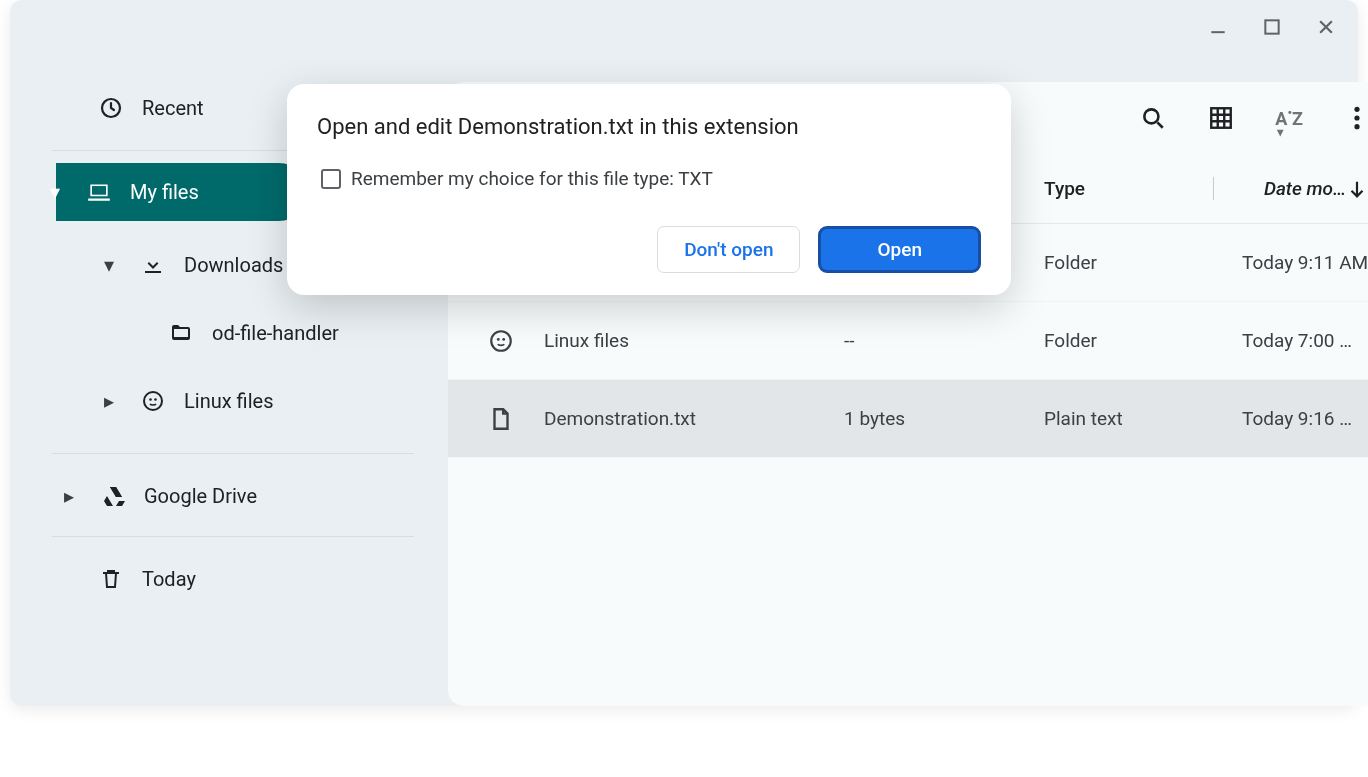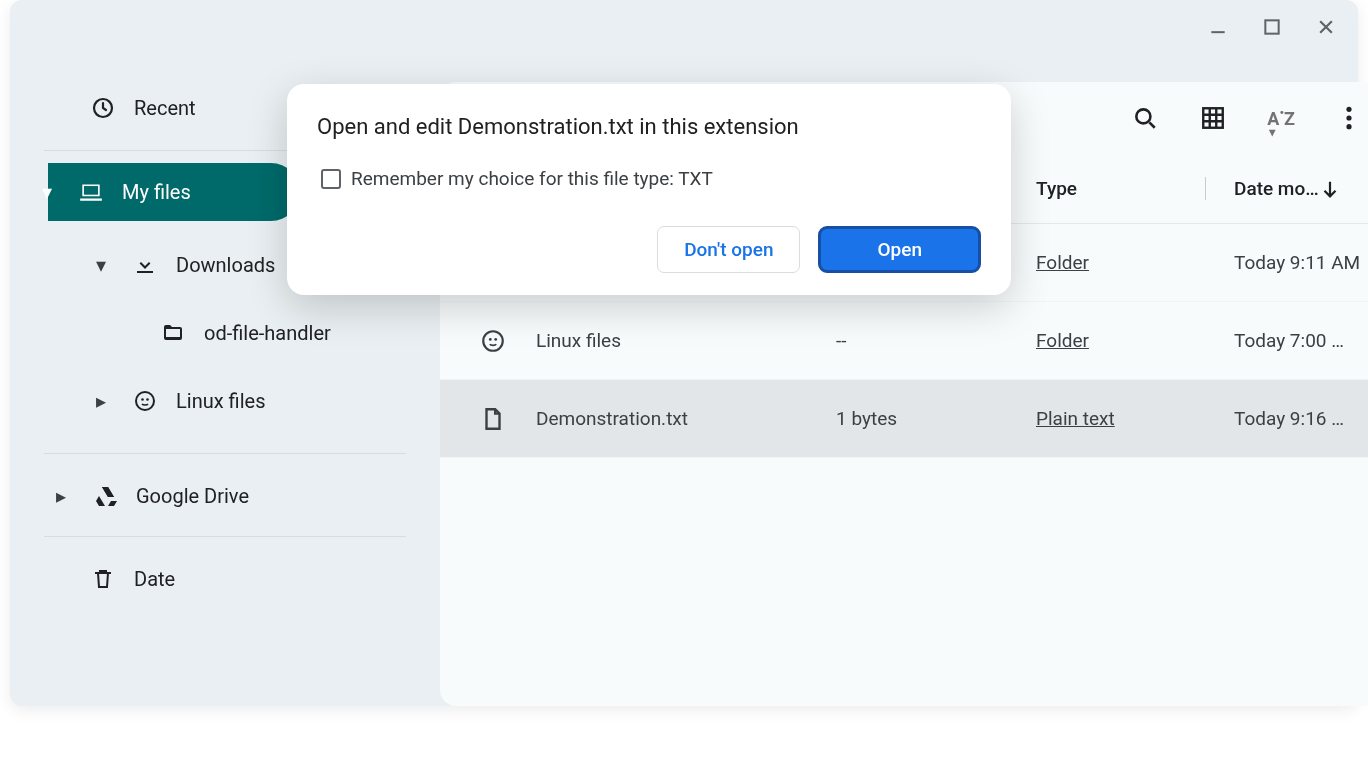--- a/index.html
+++ b/index.html
@@ -25,20 +25,21 @@
     height: 54px;
     display:flex; justify-content:flex-end; align-items:center;
     padding: 0 22px;
     gap: 34px;
   }
   .winctl { width:20px; height:20px; display:flex; align-items:center; justify-content:center; color:#5f6368;}
   .content {
     position:absolute;
     left:0; right:0; top:54px; bottom:0;
     display:flex;
+    padding-left:8px;
   }
   
   .sidebar {
     width: 430px;
     padding: 24px 0 0 0;
     flex-shrink:0;
   }
   .side-item {
     display:flex; align-items:center;
     height: 60px;
@@ -87,34 +88,34 @@
     display:flex; align-items:center;
     padding: 0 24px 0 96px;
     border-bottom:1px solid #e3e8eb;
     font-size:19px;
     color:#202124;
     font-weight:500;
   }
   .col-name { width: 300px; }
   .col-size { width: 200px; }
   .col-type { width: 170px; border-right:1px solid #c6ccce; padding-right:12px;}
-  .col-date { flex:1; padding-left:28px; display:flex; align-items:center; justify-content:flex-start;}
+  .col-date { flex:1; padding-left:28px; display:flex; align-items:center; justify-content:flex-end;font-style:italic;}
   .row {
     height:78px;
     display:flex; align-items:center;
     padding: 0 24px 0 40px;
     font-size:19px;
     color:#3c4043;
     border-bottom:1px solid #f1f4f5;
   }
   .row.sel { background:#e2e6e8; }
   .row .ic { width:56px; display:flex; justify-content:flex-start; color:#3c4043;}
   .row .c-name { width: 300px; }
   .row .c-size { width: 200px; }
-  .row .c-type { width: 170px; text-decoration: underline; }
+  .row .c-type { width: 170px; }
   .row .c-date { flex:1; padding-left:28px; overflow:hidden; text-overflow:ellipsis; white-space:nowrap;}
   
   .dialog {
     position:absolute;
     left:277px; top:84px;
     width: 724px;
     background:#fff;
     border-radius:17px;
     box-shadow: 0 12px 40px rgba(0,0,0,0.18);
     padding: 30px 30px 22px 30px;
@@ -229,21 +230,21 @@
       </div>
 
       <div class="side-hr" style="margin-top:10px;"></div>
 
       <div class="side-item">
         <span class="ic">
           <svg width="24" height="24" viewBox="0 0 24 24" fill="none" stroke="#202124" stroke-width="2">
               <path d="M4 6h16M9 6V4h6v2M7 6l1 14h8l1-14"></path>
             </svg>
         </span>
-        <span>Date</span>
+        <span>Today</span>
       </div>
 
     </div>
 
     <div class="main">
       <div class="card">
 
         <div class="toolbar">
           <div class="tbtn">
             <svg width="26" height="26" viewBox="0 0 24 24" fill="none" stroke="#202124" stroke-width="2.4">

